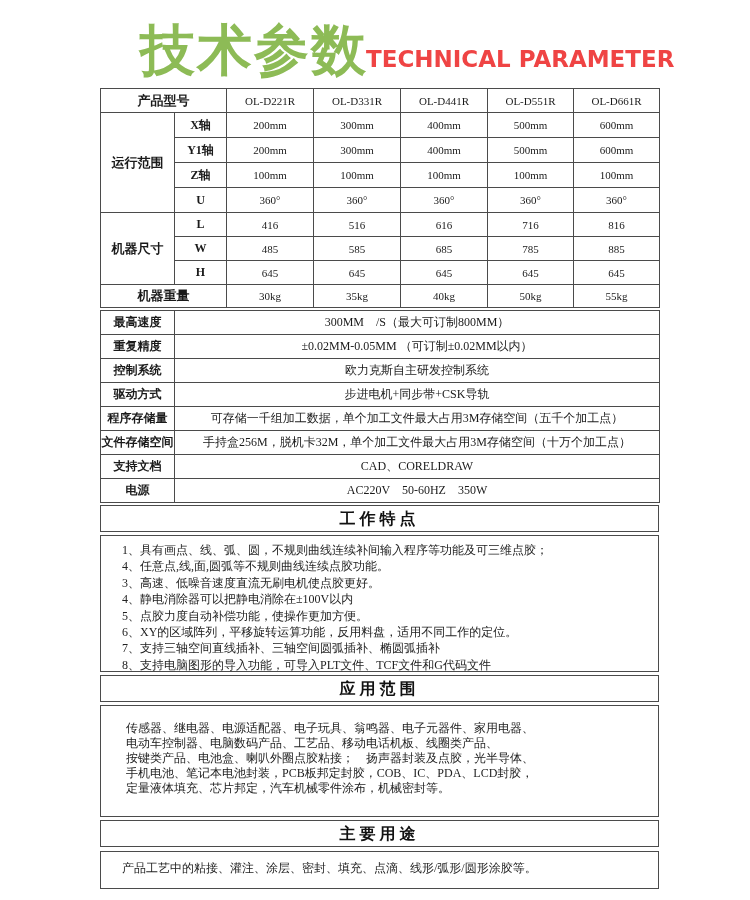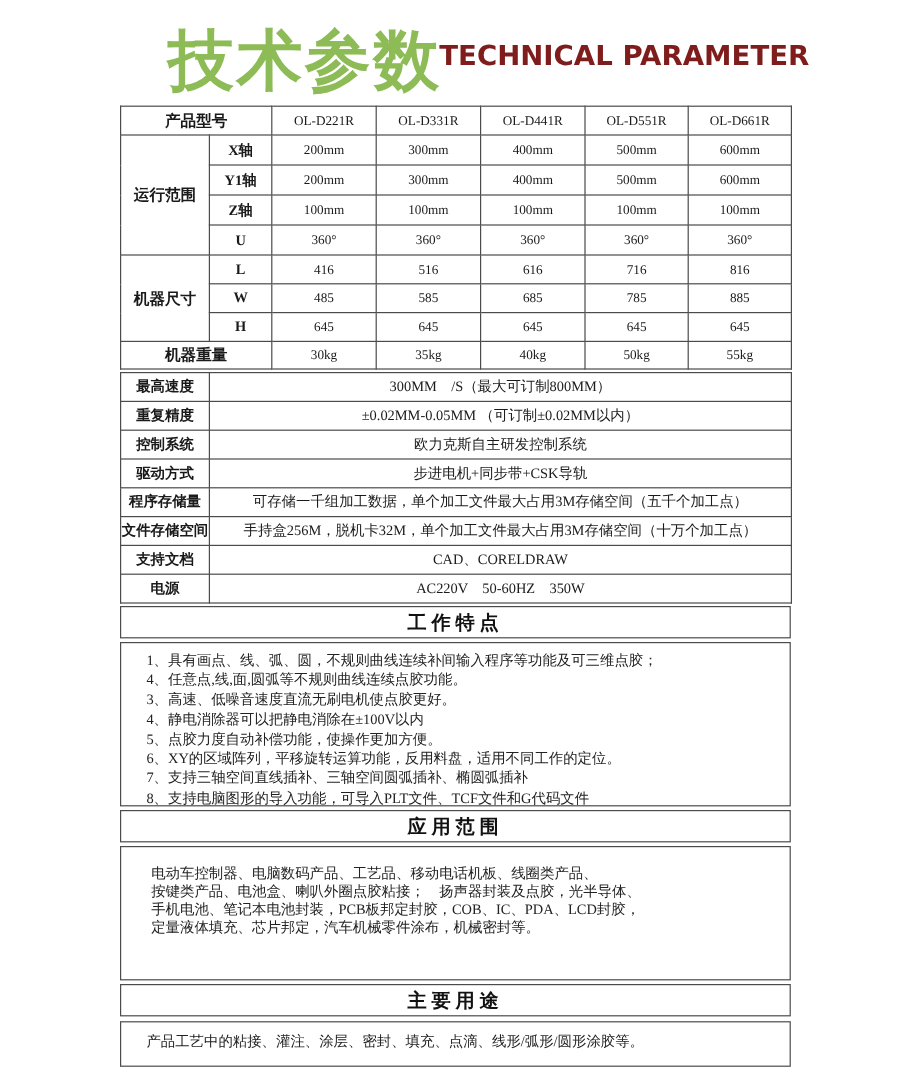--- a/index.html
+++ b/index.html
@@ -14,22 +14,22 @@
   .title{
     position:absolute;left:140px;top:2px;height:76px;
     display:flex;align-items:flex-end;
     font-family:"DejaVu Sans","Liberation Sans",sans-serif;
   }
   .title-cn{
     font-size:55px;font-weight:bold;letter-spacing:2px;line-height:1;
     color:#8dbb56;
   }
   .title-en{
-    font-size:23px;font-weight:bold;line-height:1;color:#7f1d1d;
-    margin:0 0 19px -2px;letter-spacing:0px;
+    font-size:23px;font-weight:bold;line-height:1;color:#ef4444;
+    margin:0 0 7px -2px;letter-spacing:0px;
   }
 
   
   table{border-collapse:collapse;table-layout:fixed;border-radius:21px;}
   td{
     border:1px solid #4b4b4b;text-align:center;vertical-align:middle;
     font-size:11px;padding:0;overflow:hidden;white-space:nowrap;
   }
   .spec-upper{position:absolute;left:100px;top:88px;width:559px;}
   .spec-lower{position:absolute;left:100px;top:310px;width:559px;}
@@ -210,20 +210,21 @@
     <div class="body-line">3、高速、低噪音速度直流无刷电机使点胶更好。</div>
     <div class="body-line">4、静电消除器可以把静电消除在±100V以内</div>
     <div class="body-line">5、点胶力度自动补偿功能，使操作更加方便。</div>
     <div class="body-line">6、XY的区域阵列，平移旋转运算功能，反用料盘，适用不同工作的定位。</div>
     <div class="body-line">7、支持三轴空间直线插补、三轴空间圆弧插补、椭圆弧插补</div>
     <div class="body-line">8、支持电脑图形的导入功能，可导入PLT文件、TCF文件和G代码文件</div>
   </div>
 
   <div class="box sec-head" id="sec-head-2">应用范围</div>
   <div class="box" id="sec-body-2">
+    <div class="body-line">传感器、继电器、电源适配器、电子玩具、翁鸣器、电子元器件、家用电器、</div>
     <div class="body-line">电动车控制器、电脑数码产品、工艺品、移动电话机板、线圈类产品、</div>
     <div class="body-line">按键类产品、电池盒、喇叭外圈点胶粘接；　扬声器封装及点胶，光半导体、</div>
     <div class="body-line">手机电池、笔记本电池封装，PCB板邦定封胶，COB、IC、PDA、LCD封胶，</div>
     <div class="body-line">定量液体填充、芯片邦定，汽车机械零件涂布，机械密封等。</div>
   </div>
 
   <div class="box sec-head" id="sec-head-3">主要用途</div>
   <div class="box" id="sec-body-3">
     <div class="body-line">产品工艺中的粘接、灌注、涂层、密封、填充、点滴、线形/弧形/圆形涂胶等。</div>
   </div>

